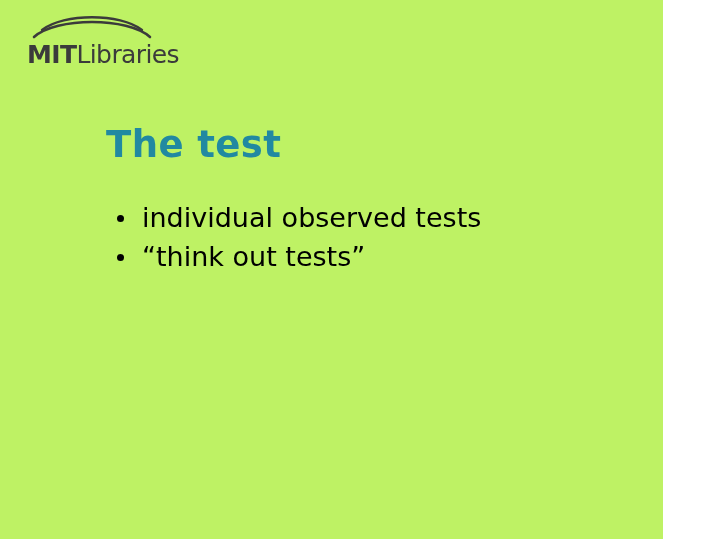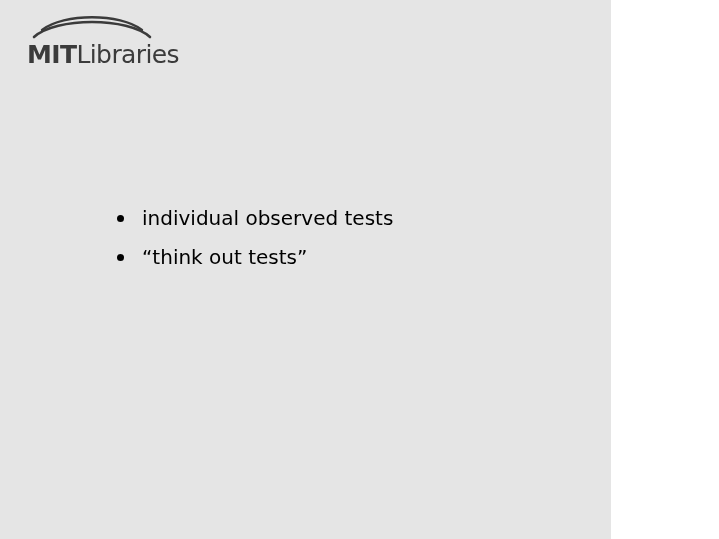--- a/index.html
+++ b/index.html
@@ -8,23 +8,23 @@
   }
   body {
     width: 719px;
     height: 539px;
     background: #ffffff;
     font-family: "DejaVu Sans", sans-serif;
     overflow: hidden;
   }
   .slide {
     position: relative;
-    width: 611px;
+    width: 663px;
     height: 539px;
-    background: #e5e5e5;
+    background: #bef264;
   }
 
   
   .logo {
     position: absolute;
     left: 26px;
     top: 12px;
     width: 132px;
     height: 60px;
   }
@@ -73,21 +73,21 @@
     top: 202px;
     margin: 0;
     padding: 0;
     list-style: none;
   }
   .body-item {
     position: relative;
     padding-left: 26px;
     margin: 0 0 7px 0;
     font-family: "DejaVu Sans", sans-serif;
-    font-size: 20px;
+    font-size: 27px;
     font-weight: 400;
     line-height: 32px;
     color: #000000;
     white-space: nowrap;
   }
   .body-item .bullet-dot {
     position: absolute;
     left: 1px;
     top: 13px;
     width: 7px;
@@ -104,20 +104,21 @@
   <div class="logo">
     <svg class="logo-arcs" viewBox="0 0 132 30" xmlns="http://www.w3.org/2000/svg">
       <path d="M8 25 C 30 5, 102 5, 124 25" fill="none" stroke="#3b3b3b" stroke-width="2.6" stroke-linecap="round"></path>
       <path d="M16 18 C 38 1, 94 1, 116 18" fill="none" stroke="#3b3b3b" stroke-width="2.4" stroke-linecap="round"></path>
     </svg>
     <div class="logo-wordmark">
       <span class="logo-mit">MIT</span><span class="logo-libraries">Libraries</span>
     </div>
   </div>
 
+  <h1 class="slide-title">The test</h1>
 
   <ul class="body-list">
     <li class="body-item">
       <span class="bullet-dot"></span>
       <span>individual observed tests</span>
     </li>
     <li class="body-item">
       <span class="bullet-dot"></span>
       <span>“think out tests”</span>
     </li>

